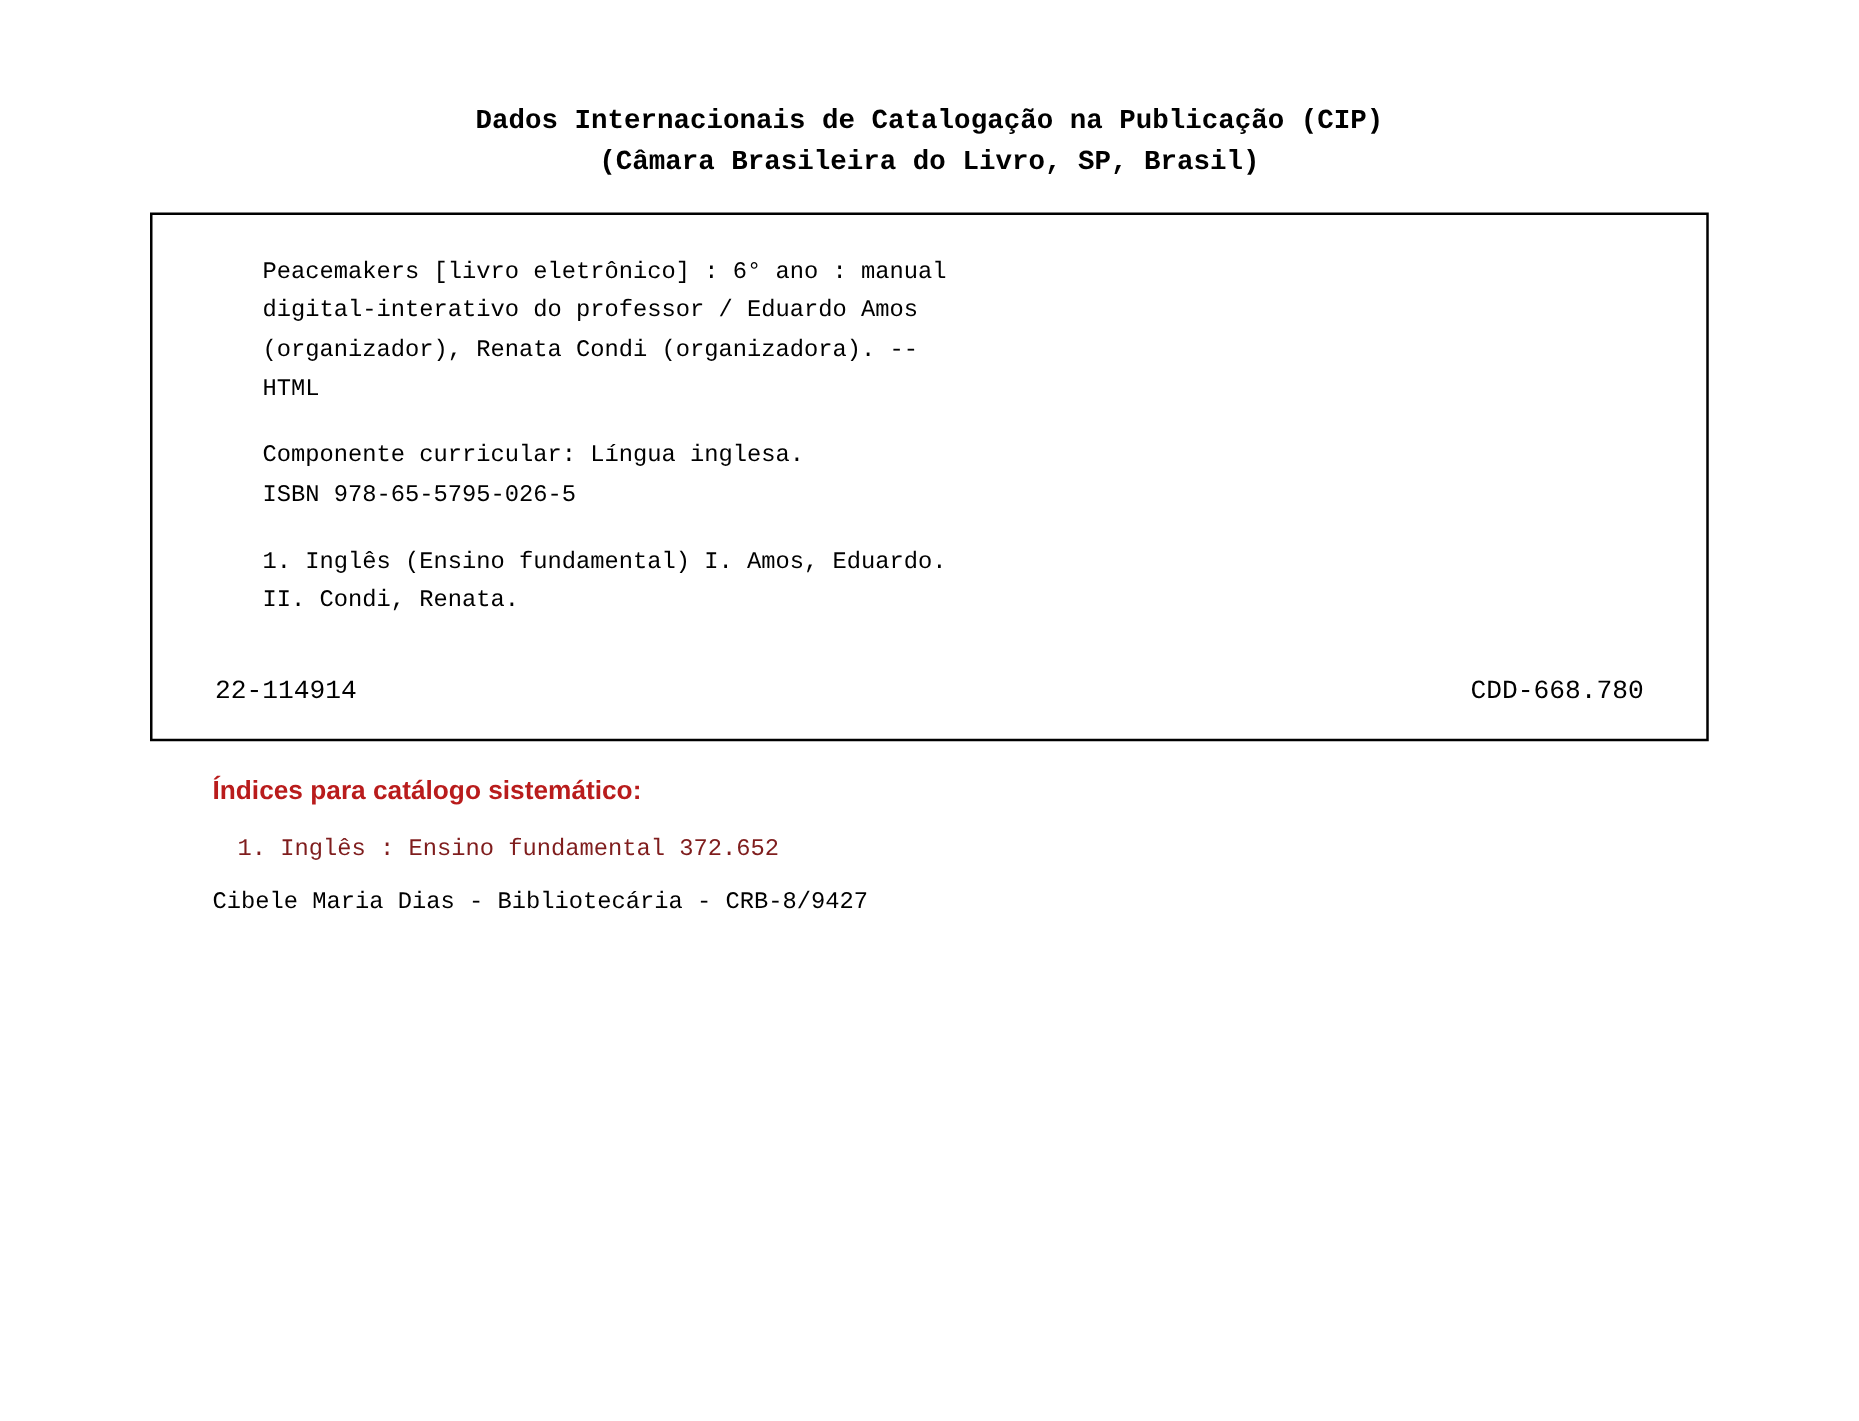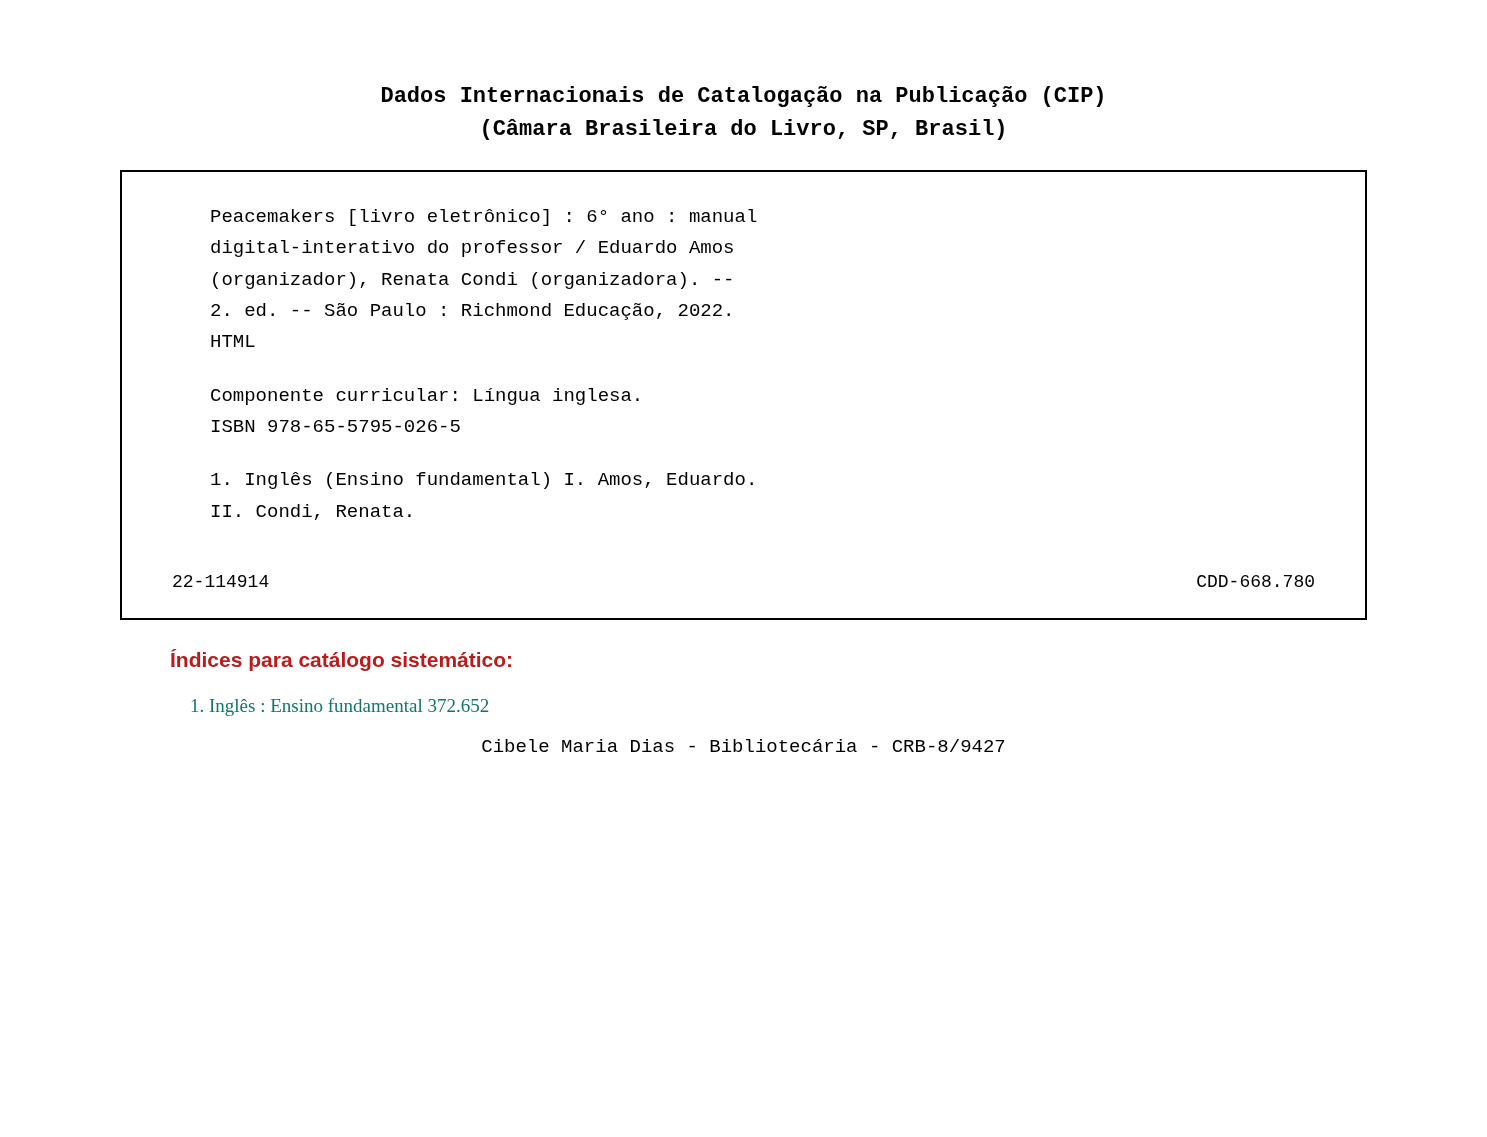--- a/index.html
+++ b/index.html
@@ -65,51 +65,50 @@
 
     .catalog-block:last-of-type {
       margin-bottom: 0;
     }
 
     .catalog-footer {
       display: flex;
       justify-content: space-between;
       align-items: flex-end;
       margin-top: 40px;
-      font-size: 18px;
+      font-size: 21px;
       font-family: 'Courier New', Courier, monospace;
     }
 
     .indices-section {
       width: 100%;
       max-width: 1280px;
       padding: 0 50px;
     }
 
     .indices-title {
       font-size: 21px;
       font-weight: bold;
       font-family: Liberation Sans, sans-serif;
       text-align: left;
       margin-bottom: 18px;
       color: #b91c1c;
     }
 
     .indices-content {
       font-size: 19px;
-      font-family: Liberation Serif, serif;
+      font-family: Liberation Mono, monospace;
       line-height: 1.7;
-      color: #0f766e;
+      color: #7f1d1d;
       padding-left: 20px;
     }
 
     .librarian-line {
       font-size: 19px;
       font-family: 'Courier New', Courier, monospace;
-      text-align: center;
       margin-top: 14px;
       color: #000;
     }
   </style>
 </head>
 <body>
 
 <div class="page-container">
 
   <div class="header-section">
@@ -119,21 +118,20 @@
     </div>
   </div>
 
   <div class="catalog-box">
     <div class="catalog-content">
 
       <div class="catalog-block">
         <div>Peacemakers [livro eletrônico] : 6° ano : manual</div>
         <div>   digital-interativo do professor / Eduardo Amos</div>
         <div>   (organizador), Renata Condi (organizadora). --</div>
-        <div>   2. ed. -- São Paulo : Richmond Educação, 2022.</div>
         <div>   HTML</div>
       </div>
 
       <div class="catalog-block">
         <div>Componente curricular: Língua inglesa.</div>
         <div>ISBN 978-65-5795-026-5</div>
       </div>
 
       <div class="catalog-block">
         <div>1. Inglês (Ensino fundamental) I. Amos, Eduardo.</div>

